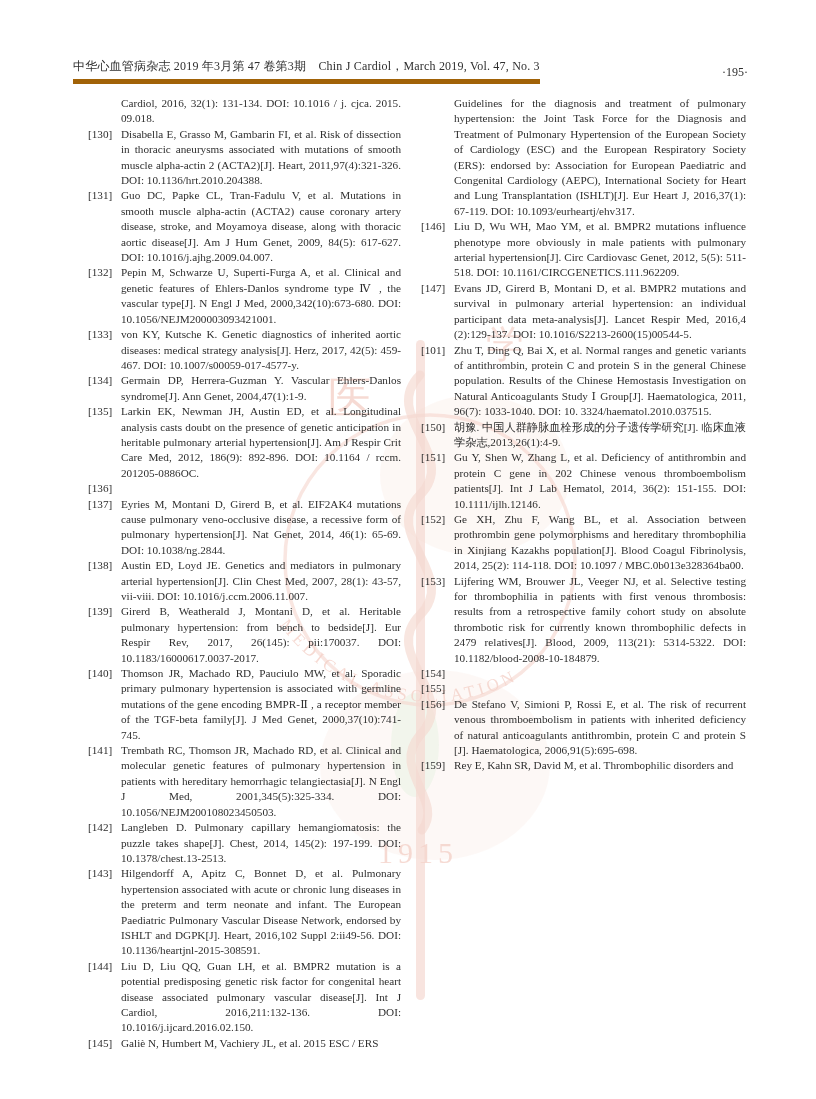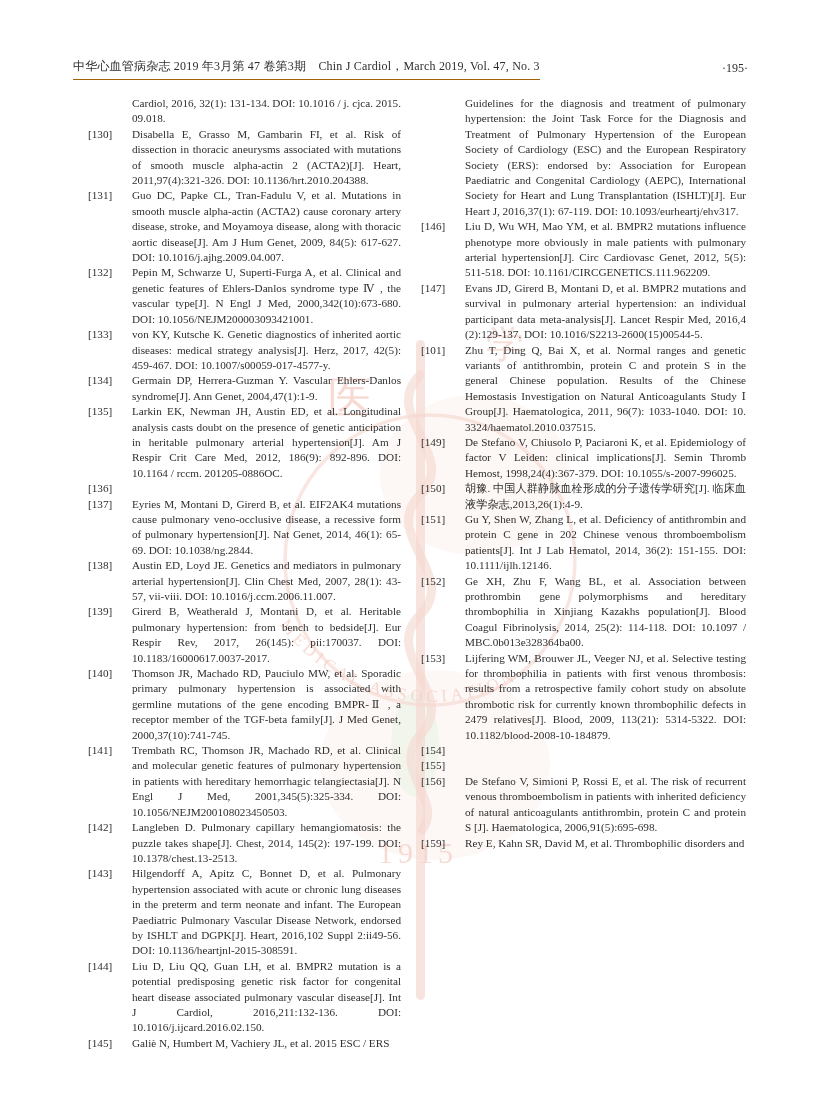--- a/index.html
+++ b/index.html
@@ -17,21 +17,21 @@
     position: absolute;
     top: 58px;
     left: 73px;
     right: 68px;
     display: flex;
     justify-content: space-between;
     align-items: flex-end;
     font-size: 12px;
   }
   .header-title {
-    border-bottom: 1px solid #a16207;
+    border-bottom: 5px solid #a16207;
     padding-bottom: 4px;
     letter-spacing: 0.2px;
     white-space: nowrap;
   }
   .header-page { padding-bottom: 4px; }
 
   
   .watermark {
     position: absolute;
     left: 250px;
@@ -48,21 +48,21 @@
     top: 96px;
     left: 88px;
     width: 658px;
     display: flex;
     gap: 20px;
     z-index: 1;
   }
   .col { font-size: 11.2px; line-height: 15.4px; }
   .col-left  { width: 313px; }
   .col-right { width: 325px; }
-  .ref { display: flex; gap: 11px; }
+  .ref { display: flex; }
   .ref-label { width: 33px; flex: 0 0 33px; }
   .ref-text { flex: 1; text-align: justify; }
 </style>
 </head>
 <body>
 
 <div class="page">
 
   <svg class="watermark" viewBox="0 0 380 730">
     <g opacity="0.5">
@@ -171,24 +171,20 @@
         </div>
         <div class="ref">
           <span class="ref-label">[147]</span>
           <div class="ref-text">Evans JD, Girerd B, Montani D, et al. BMPR2 mutations and survival in pulmonary arterial hypertension: an individual participant data meta-analysis[J]. Lancet Respir Med, 2016,4 (2):129-137. DOI: 10.1016/S2213-2600(15)00544-5.</div>
         </div>
         <div class="ref">
           <span class="ref-label">[101]</span>
           <div class="ref-text">Zhu T, Ding Q, Bai X, et al. Normal ranges and genetic variants of antithrombin, protein C and protein S in the general Chinese population. Results of the Chinese Hemostasis Investigation on Natural Anticoagulants Study Ⅰ Group[J]. Haematologica, 2011, 96(7): 1033-1040. DOI: 10. 3324/haematol.2010.037515.</div>
         </div>
         <div class="ref">
-          <span class="ref-label">[149]</span>
-          <div class="ref-text">De Stefano V, Chiusolo P, Paciaroni K, et al. Epidemiology of factor V Leiden: clinical implications[J]. Semin Thromb Hemost, 1998,24(4):367-379. DOI: 10.1055/s-2007-996025.</div>
-        </div>
-        <div class="ref">
           <span class="ref-label">[150]</span>
           <div class="ref-text">胡豫. 中国人群静脉血栓形成的分子遗传学研究[J]. 临床血液学杂志,2013,26(1):4-9.</div>
         </div>
         <div class="ref">
           <span class="ref-label">[151]</span>
           <div class="ref-text">Gu Y, Shen W, Zhang L, et al. Deficiency of antithrombin and protein C gene in 202 Chinese venous thromboembolism patients[J]. Int J Lab Hematol, 2014, 36(2): 151-155. DOI: 10.1111/ijlh.12146.</div>
         </div>
         <div class="ref">
           <span class="ref-label">[152]</span>
           <div class="ref-text">Ge XH, Zhu F, Wang BL, et al. Association between prothrombin gene polymorphisms and hereditary thrombophilia in Xinjiang Kazakhs population[J]. Blood Coagul Fibrinolysis, 2014, 25(2): 114-118. DOI: 10.1097 / MBC.0b013e328364ba00.</div>

